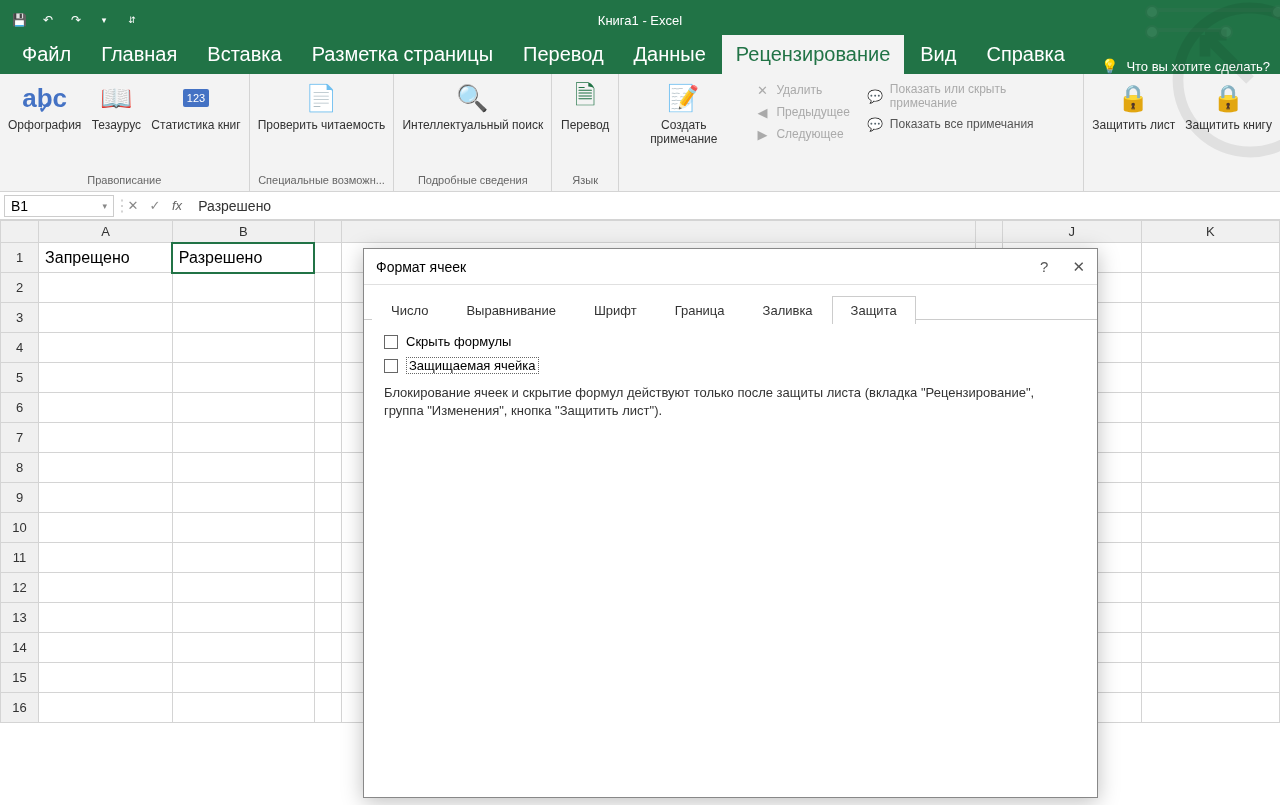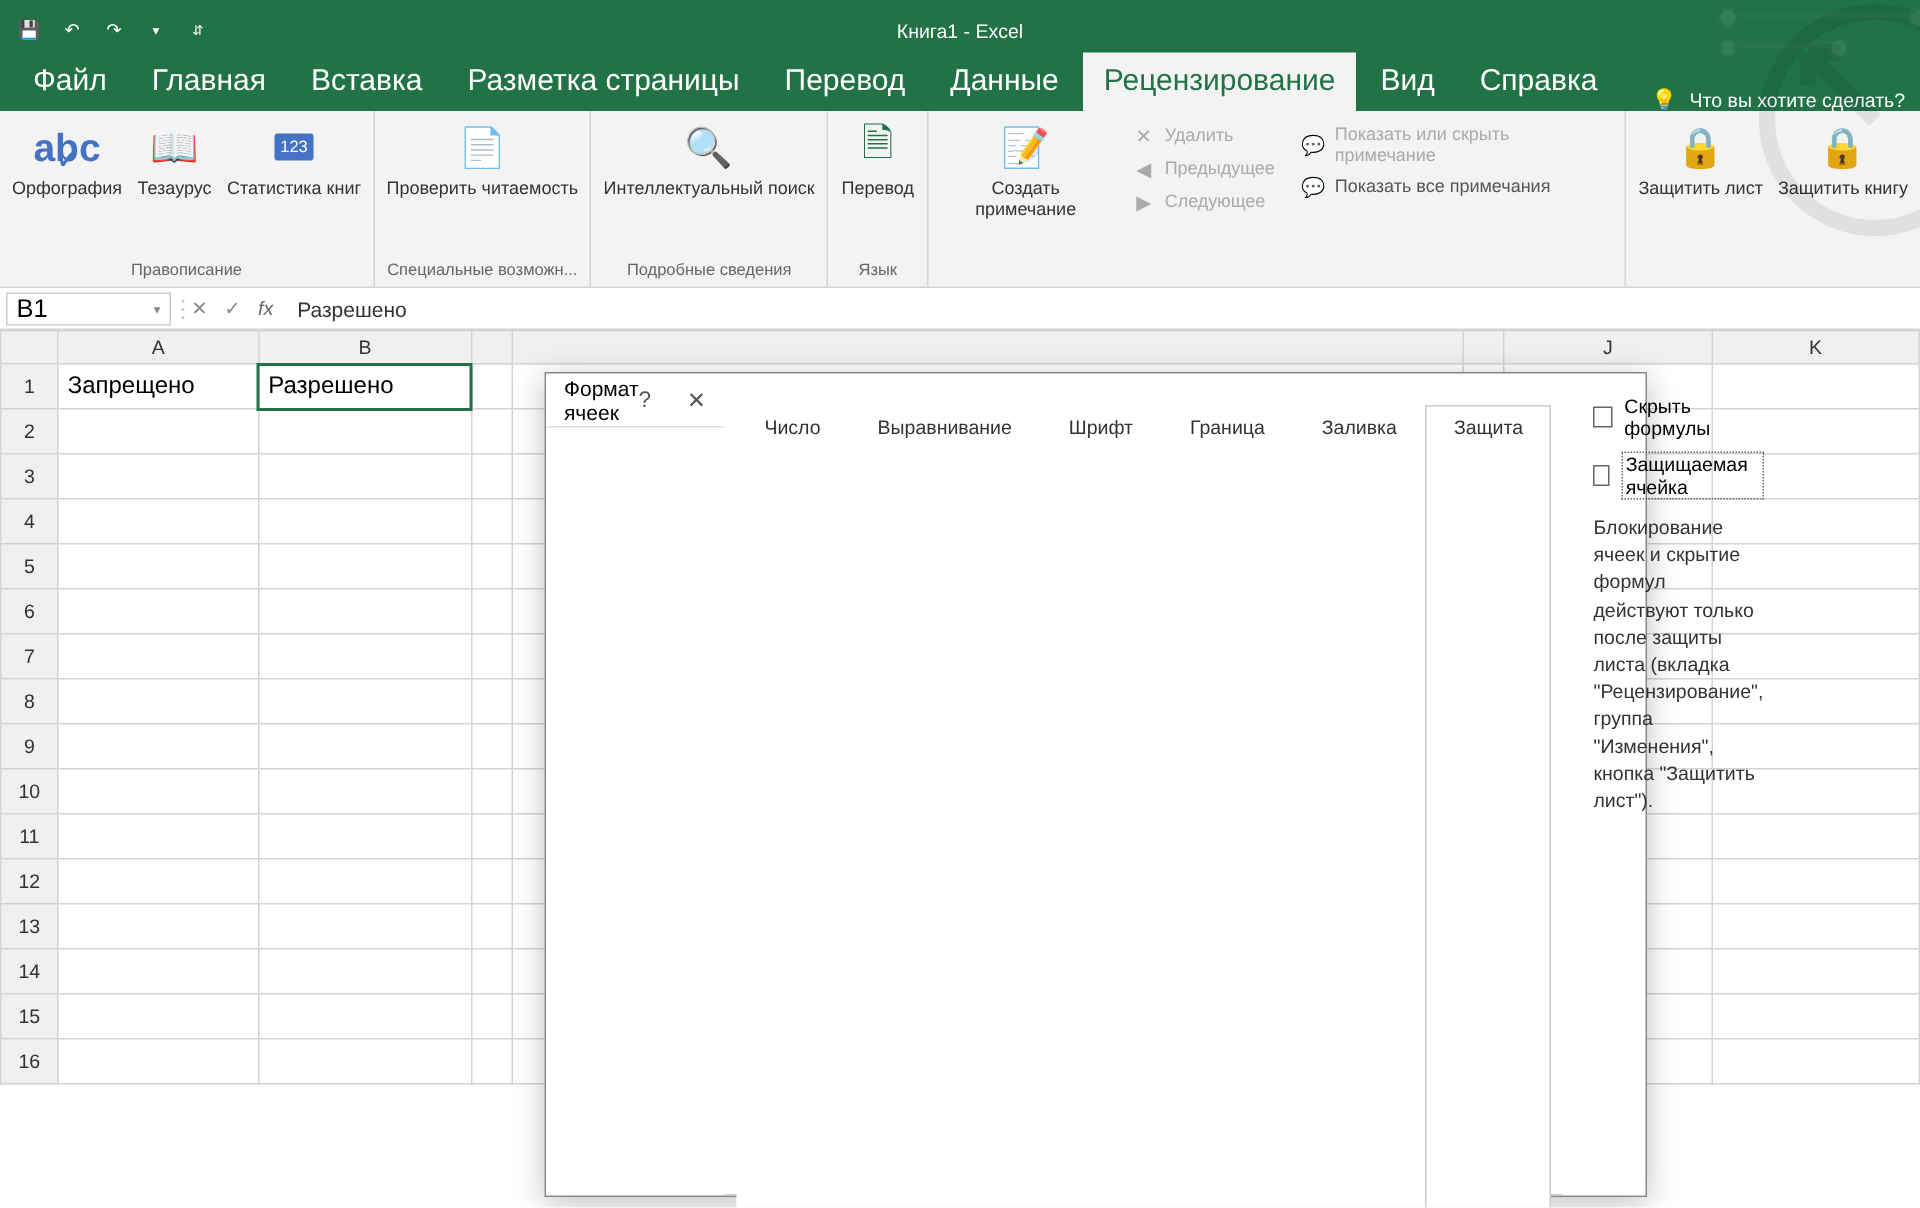--- a/index.html
+++ b/index.html
@@ -22,45 +22,45 @@
 .group .lbl { text-align: center; font-size: 11px; color: #666; padding-bottom: 3px; }
 .rbtn { display: flex; flex-direction: column; align-items: center; cursor: pointer; min-width: 50px; }
 .rbtn .ico { height: 36px; display: flex; align-items: center; justify-content: center; font-size: 26px; color: #217346; }
 .rbtn .txt { font-size: 12px; color: #333; text-align: center; line-height: 1.2; margin-top: 2px; }
 .small-list { display: flex; flex-direction: column; gap: 2px; }
 .small-item { display: flex; align-items: center; gap: 6px; font-size: 12px; color: #555; padding: 2px 4px; cursor: pointer; }
 .small-item.disabled { color: #aaa; }
 .small-ico { width: 16px; height: 16px; display: inline-flex; align-items: center; justify-content: center; font-size: 13px;}
 
 .fbar { height: 28px; border-bottom: 1px solid #d4d4d4; display: flex; align-items: center; background: #fff; }
-.name-box { width: 110px; height: 22px; border: 1px solid #ccc; margin-left: 4px; padding: 0 6px; font-size: 17px; display: flex; align-items: center; justify-content: space-between; }
+.name-box { width: 110px; height: 22px; border: 1px solid #ccc; margin-left: 4px; padding: 0 6px; font-size: 14px; display: flex; align-items: center; justify-content: space-between; }
 .name-box::after { content: "▾"; font-size: 9px; color: #888;}
 .fbar .sep { width: 8px; text-align: center; color: #ccc; }
 .fbar .fbtn { width: 22px; text-align: center; font-size: 13px; color: #888; }
 .fbar .fx { font-style: italic; font-size: 13px; color: #666; padding: 0 6px;}
 .fbar .finput { flex: 1; padding-left: 10px; font-size: 14px; color: #333; }
 
 .sheet-area { position: relative; }
 table.sheet { border-collapse: collapse; table-layout: fixed; }
 table.sheet th, table.sheet td { border: 1px solid #d4d4d4; }
 table.sheet th { background: #f0f0f0; font-weight: normal; font-size: 13px; color: #333;}
 .col-h { height: 22px; }
 .row-h { width: 42px; text-align: center; font-size: 14px; }
 .cell { height: 30px; padding: 0 6px; font-size: 16px; }
 .col-a { width: 140px; }
 .col-b { width: 150px; }
 .col-narrow { width: 30px; }
 .col-wide { width: 160px; }
 .sel { outline: 2px solid #217346; outline-offset: -1px; }
 
-.dialog { position: absolute; left: 363px; top: 248px; width: 735px; height: 550px; background: #fff; border: 1px solid #888; box-shadow: 0 4px 20px rgba(0,0,0,.25); z-index: 100; display: flex; flex-direction: row;}
+.dialog { position: absolute; left: 363px; top: 248px; width: 735px; height: 550px; background: #fff; border: 1px solid #888; box-shadow: 0 4px 20px rgba(0,0,0,.25); z-index: 100; display: flex; flex-direction: column;}
 .dlg-title { height: 36px; border-bottom: 1px solid #e0e0e0; display: flex; align-items: center; justify-content: space-between; padding: 0 12px; font-size: 14px; }
 .dlg-title .ctrls { display: flex; gap: 24px; font-size: 15px; color: #555; }
 .dlg-tabs { display: flex; padding: 6px 8px 0 8px; border-bottom: 1px solid #ccc; gap: 0;}
-.dlg-tab { padding: 6px 18px; font-size: 13px; border: 1px solid transparent; border-bottom: none; cursor: pointer; color: #333; position: relative; top: 15px; background: #fff;}
+.dlg-tab { padding: 6px 18px; font-size: 13px; border: 1px solid transparent; border-bottom: none; cursor: pointer; color: #333; position: relative; top: 5px; background: #fff;}
 .dlg-tab.active { border-color: #ccc; background: #fff; }
 .dlg-body { padding: 14px 20px; font-size: 13px; }
 .chk { display: flex; align-items: center; gap: 8px; margin-bottom: 8px; }
 .chk .box { width: 14px; height: 14px; border: 1px solid #666; }
 .chk.focus .cl { border: 1px dotted #666; padding: 0 2px;}
 .note { margin-top: 10px; line-height: 1.4; color: #333;}
 
 .watermark { position: absolute; right: -60px; top: -10px; width: 180px; height: 180px; opacity: .07; pointer-events: none; }
 .watermark svg { width: 100%; height: 100%; }
 .wm-lines { position: absolute; right: 0; top: 8px; width: 130px; opacity: .08; pointer-events:none;}

